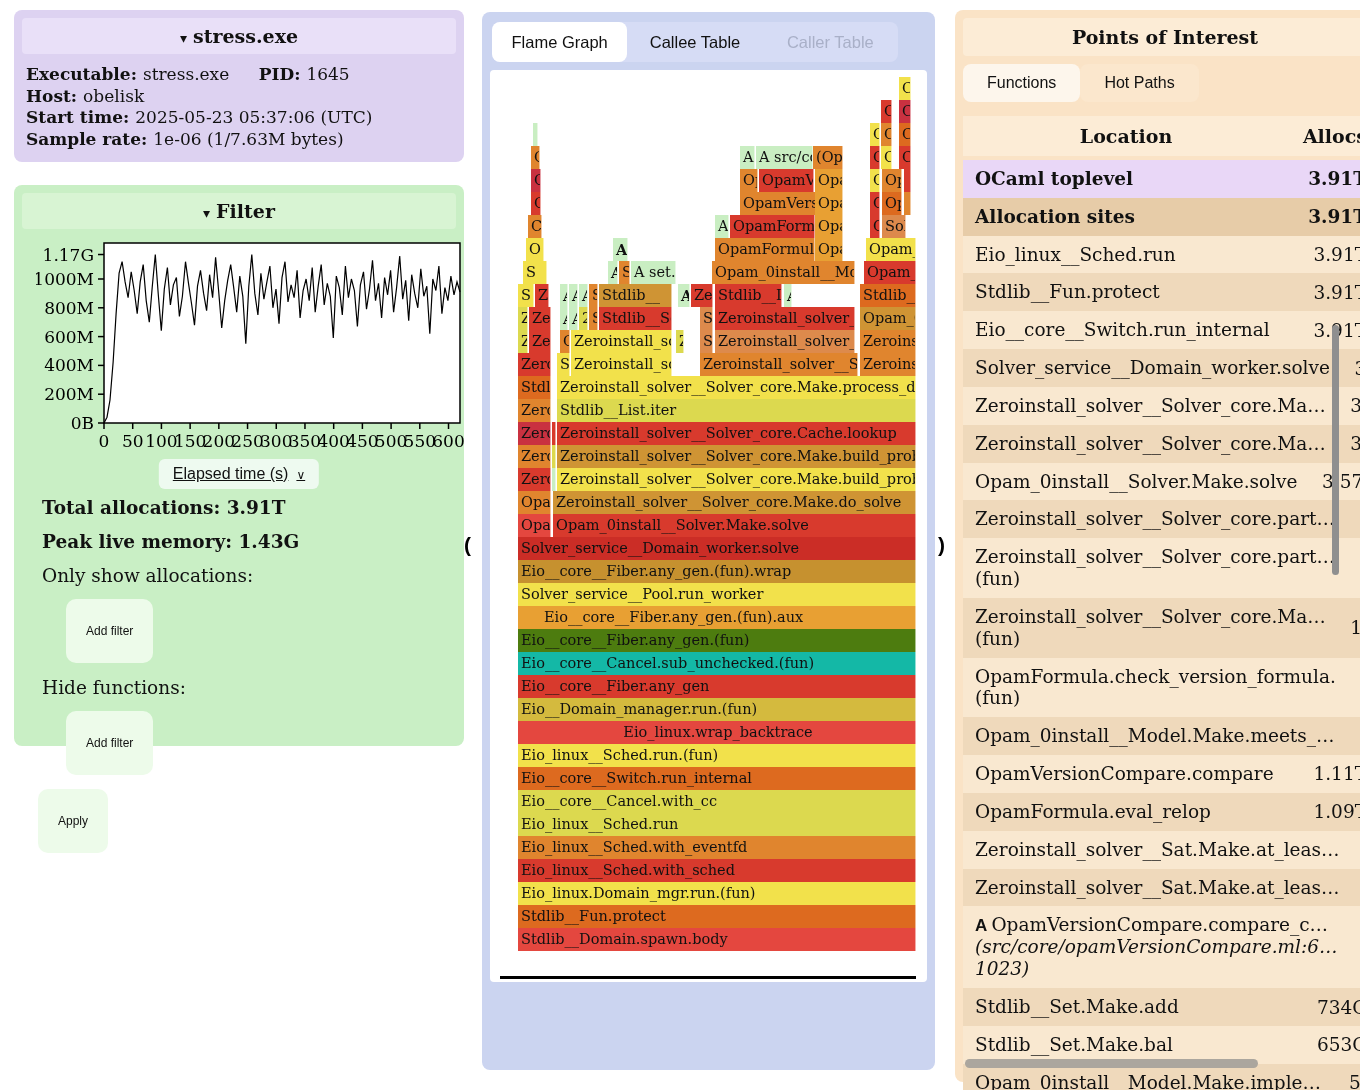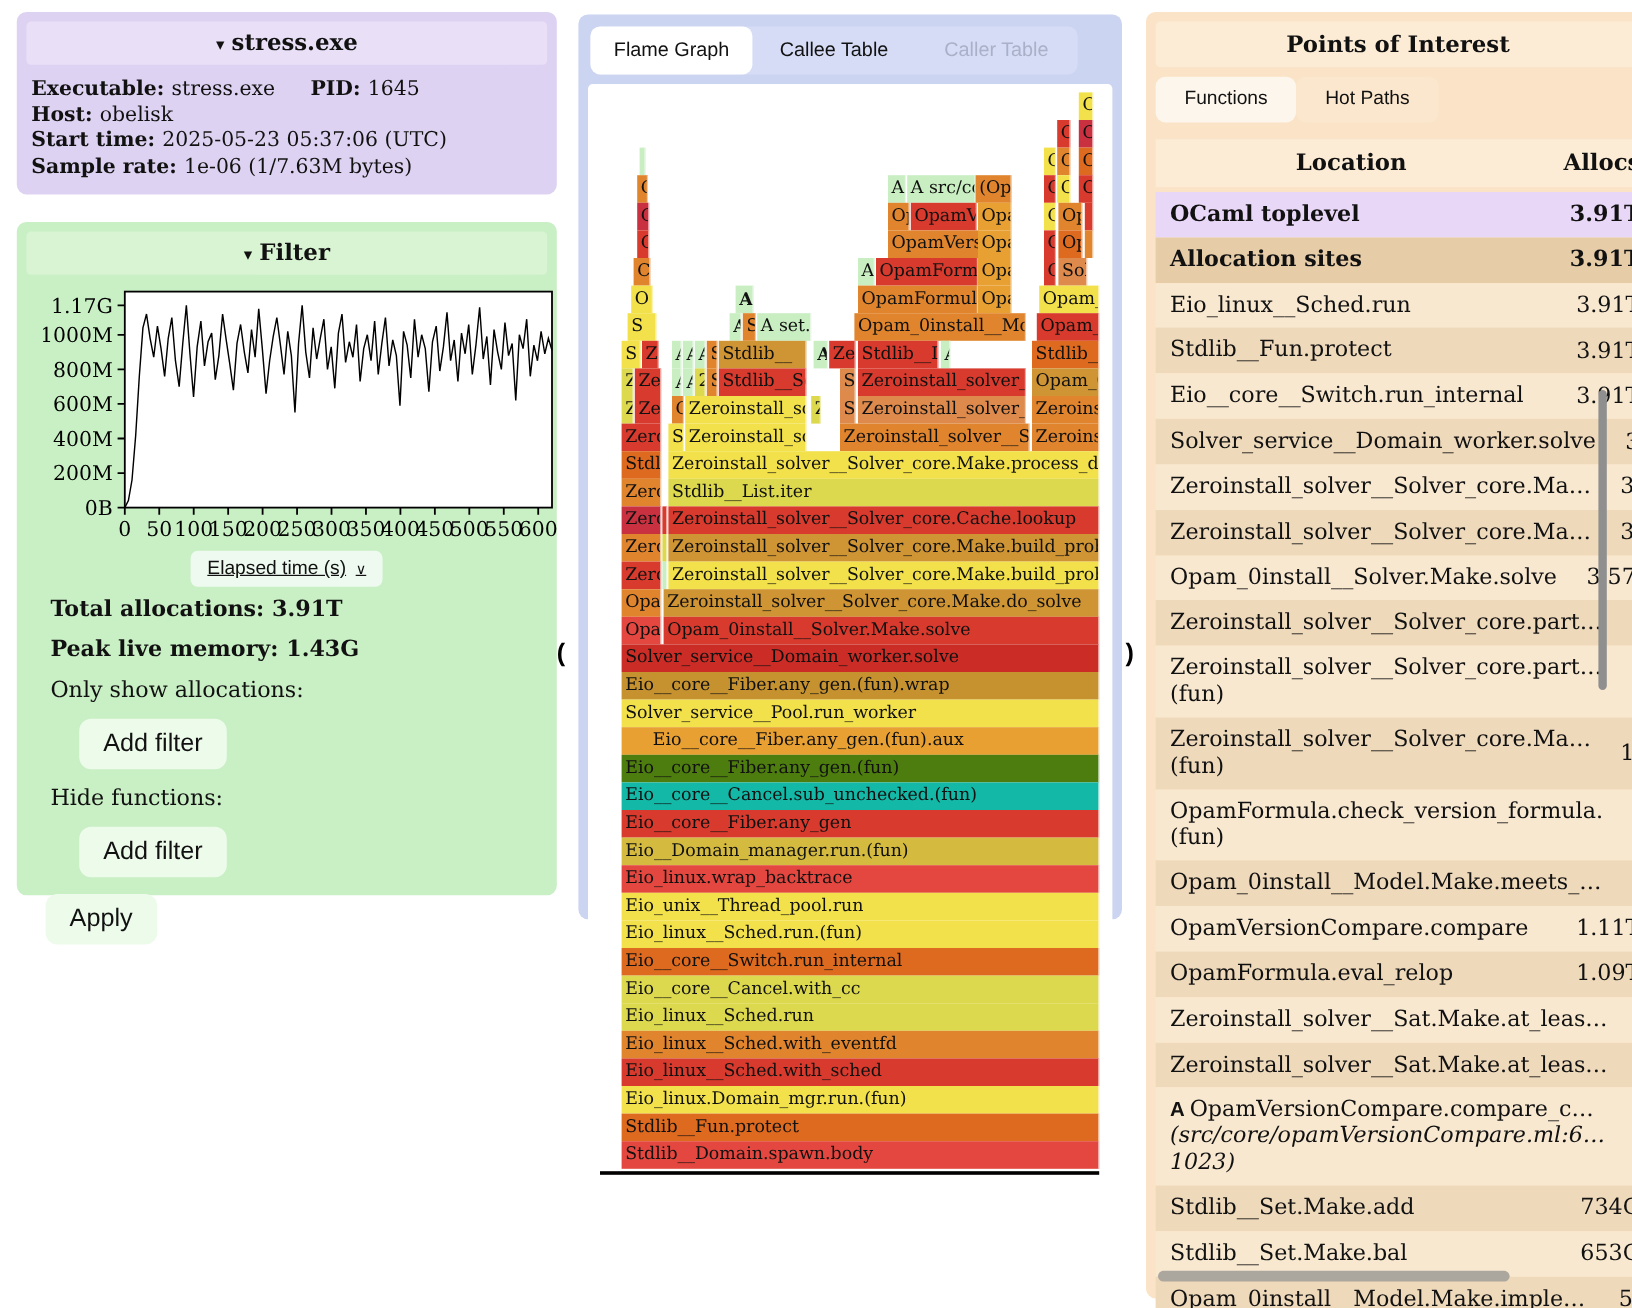--- a/index.html
+++ b/index.html
@@ -21,26 +21,26 @@
   #p-filter .phead{background:#d8f4d3;}
   #chartbox{position:absolute;left:22px;top:52px;width:430px;height:214px;}
   #dropdown{position:absolute;left:50%;transform:translateX(-50%);top:274px;
     background:#eefaf0;border-radius:6px;padding:6px 14px;
     font-family:"Liberation Sans",sans-serif;font-size:16px;white-space:nowrap;text-decoration:underline;}
   #dropdown .chev{font-size:12px;margin-left:8px;}
   #stats{position:absolute;left:12px;top:312px;right:10px;font-size:18.5px;}
   #stats p{margin:0 0 13px 16px;}
   #stats p.b{font-weight:bold;}
   .gbtn{display:block;background:#edfbea;border:none;border-radius:10px;
-    font-family:"Liberation Sans",sans-serif;font-size:21px;color:#111;
-    padding:9px 20px;margin:2px 0 14px 40px;}
+    font-family:"Liberation Sans",sans-serif;font-size:12px;color:#111;
+    padding:25px 20px;margin:2px 0 14px 40px;}
   #apply-btn{margin-left:12px;margin-top:4px;}
 
   
-  #p-middle{left:482px;top:12px;width:453px;height:754px;background:#cbd4f0;}
+  #p-middle{left:482px;top:12px;width:453px;height:1058px;background:#cbd4f0;}
   .tabbar{position:absolute;left:10px;top:10px;width:406px;height:40px;background:#d6dcf5;
     border-radius:8px;display:flex;}
   .mtab{flex:1;display:flex;align-items:center;justify-content:center;
     font-family:"Liberation Sans",sans-serif;font-size:16.5px;}
   .mtab.active{background:#fff;border-radius:8px;}
   .mtab.disabled{color:#a9b0c8;}
   .flamewrap{position:absolute;left:8px;top:58px;width:437px;height:912px;background:#fff;
     border-radius:4px;}
   #flame{position:absolute;left:28px;bottom:8px;width:398px;height:897px;}
   .frow{position:relative;height:23px;}
@@ -322,24 +322,21 @@
         <div class="frow">
           <div class="fseg" style="left: 0px; width: 398px; background: #14b8a6;">Eio__core__Cancel.sub_unchecked.(fun)</div>
         </div>
         <div class="frow">
           <div class="fseg" style="left: 0px; width: 398px; background: rgb(216, 58, 45);">Eio__core__Fiber.any_gen</div>
         </div>
         <div class="frow">
           <div class="fseg" style="left: 0px; width: 398px; background: rgb(212, 186, 62);">Eio__Domain_manager.run.(fun)</div>
         </div>
         <div class="frow">
-          <div class="fseg" style="left: 0px; width: 398px; background: rgb(228, 71, 63);">Eio_linux.wrap_backtrace</div>
-        </div>
-        <div class="frow">
-          <div class="fseg" style="left: 0px; width: 398px; background: rgb(242, 225, 75);">Eio_unix__Thread_pool.run</div>
+          <div class="fseg" style="left: 0px; width: 398px; background: rgb(228, 71, 63); text-align: center;">Eio_linux.wrap_backtrace</div>
         </div>
         <div class="frow">
           <div class="fseg" style="left: 0px; width: 398px; background: rgb(242, 225, 75);">Eio_linux__Sched.run.(fun)</div>
         </div>
         <div class="frow">
           <div class="fseg" style="left: 0px; width: 398px; background: rgb(221, 106, 31);">Eio__core__Switch.run_internal</div>
         </div>
         <div class="frow">
           <div class="fseg" style="left: 0px; width: 398px; background: rgb(220, 217, 79);">Eio__core__Cancel.with_cc</div>
         </div>

